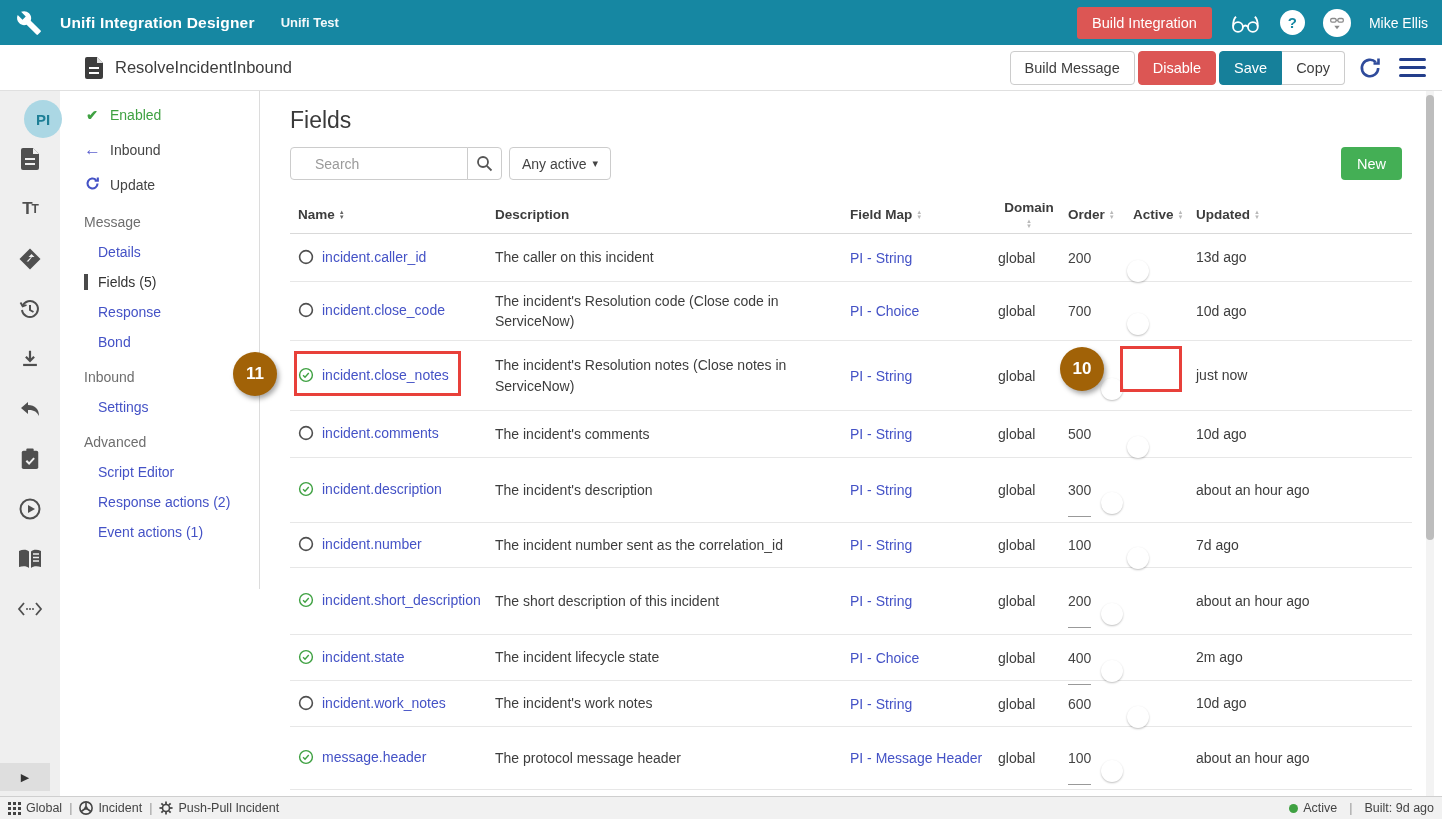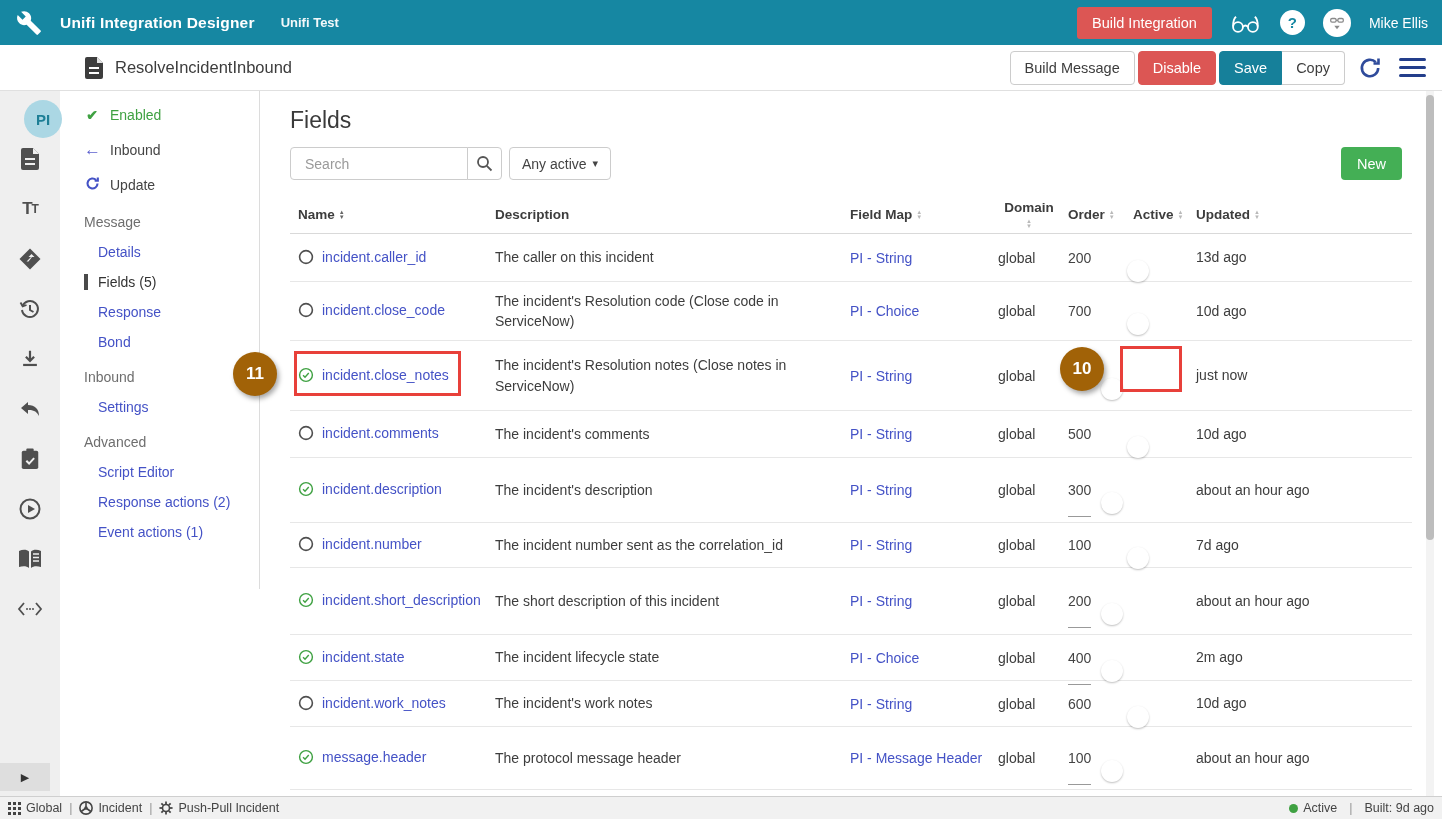--- a/index.html
+++ b/index.html
@@ -48,21 +48,21 @@
   .glyph-check { color:#3fa142; font-size:14px; }
   .glyph-arrow { color:#5b5fce; font-size:17px; font-weight:bold; }
   .nav-section-title { color:#6e6e6e; margin:19px 0 12px 0; }
   .nav-sub { color:#4452c6; margin:14px 0; padding-left:14px; cursor:pointer; }
   .nav-sub.active { color:#333; border-left:4px solid #4a4a4a; padding-left:10px; cursor:default; }
 
   
   .main { flex:1; padding:15px 30px 0 30px; position:relative; overflow:hidden; }
   .main h1 { font-size:23px; font-weight:400; color:#3a3a3a; line-height:28px; }
   .controls { display:flex; align-items:center; margin-top:13px; height:33px; }
-  .search-input { width:178px; height:33px; border:1px solid #ccc; border-radius:4px 0 0 4px; padding:0 14px; font-size:14px; font-family:inherit; color:#444; }
+  .search-input { width:178px; height:33px; border:1px solid #ccc; border-radius:4px 0 0 4px; padding:0 24px; font-size:14px; font-family:inherit; color:#444; }
   .search-input::placeholder { color:#9a9a9a; }
   .search-btn { width:35px; height:33px; background:#fff; border:1px solid #ccc; margin-left:-1px; border-radius:0 4px 4px 0; cursor:pointer; display:flex; align-items:center; justify-content:center; }
   .filter-btn { height:33px; margin-left:7px; background:#fff; border:1px solid #ccc; border-radius:4px; padding:0 12px; font-size:14px; font-family:inherit; color:#444; cursor:pointer; display:flex; align-items:center; gap:6px; }
   .filter-btn .caret { font-size:11px; color:#444; }
   .btn-new { margin-left:auto; margin-right:10px; height:33px; background:#44af55; color:#fff; border:none; border-radius:4px; padding:0 16px; font-size:14.5px; font-family:inherit; cursor:pointer; }
 
   
   .thead { display:flex; align-items:center; height:38px; margin-top:16px; border-bottom:1px solid #d9d9d9; font-weight:bold; font-size:13.5px; color:#3d3d3d; }
   .th { display:flex; align-items:center; gap:4px; cursor:pointer; }
   .sort { display:inline-flex; flex-direction:column; font-size:6px; line-height:5px; color:#b9b9b9; }

